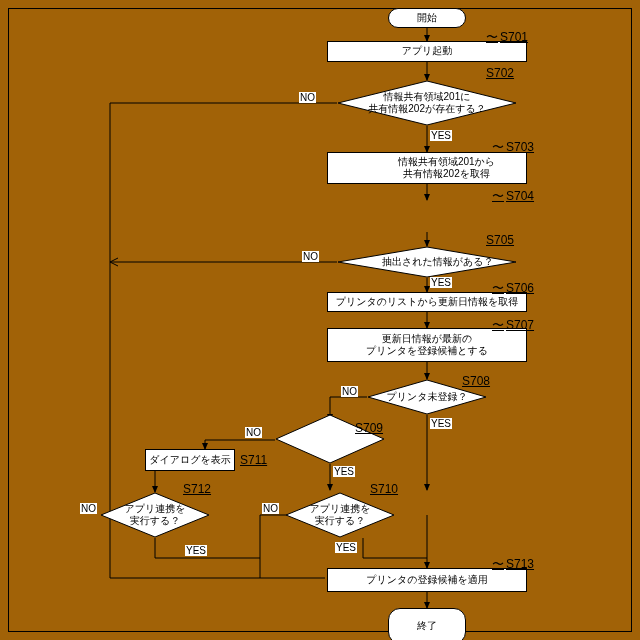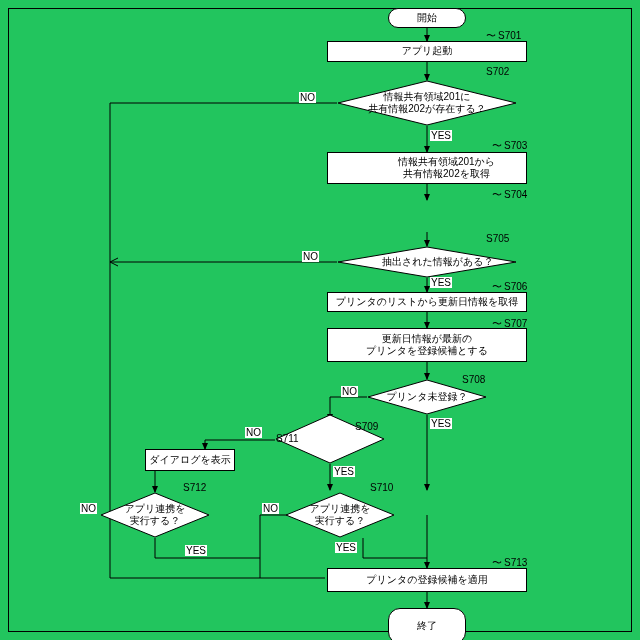--- a/index.html
+++ b/index.html
@@ -4,21 +4,21 @@
 <style>
   html, body {
     margin: 0;
     padding: 0;
     background: #ffffff;
   }
   #page {
     position: relative;
     width: 640px;
     height: 640px;
-    background: #22c55e;
+    background: #a16207;
     font-family: "Liberation Sans", sans-serif;
     overflow: hidden;
   }
   #frame {
     position: absolute;
     left: 8px;
     top: 8px;
     width: 624px;
     height: 624px;
     border: 1px solid #000;
@@ -67,23 +67,24 @@
     position: relative;
     z-index: 2;
     font-size: 10px;
     line-height: 1.25;
     text-align: center;
     color: #000;
     width: 88%;
   }
   .tag {
     position: absolute;
-    font-size: 10px;
+    font-size: 12px;
     color: #000;
     white-space: nowrap;
+    text-decoration: underline;
   }
   .edgelabel {
     position: absolute;
     font-size: 10px;
     color: #000;
     background: #fff;
     padding: 0 1px;
     white-space: nowrap;
   }
 </style>
@@ -262,21 +263,21 @@
   </div>
   <div class="tag" style="left:492px; top:317px;">
     <span style="margin-right:2px;">〜</span><span>S707</span>
   </div>
   <div class="tag" style="left:462px; top:374px;">
     <span>S708</span>
   </div>
   <div class="tag" style="left:355px; top:409px;margin-top:12px;">
     <span>S709</span>
   </div>
-  <div class="tag" style="left:240px; top:433px;margin-left:36px;">
+  <div class="tag" style="left:240px; top:453px;">
     <span>S711</span>
   </div>
   <div class="tag" style="left:183px; top:482px;">
     <span>S712</span>
   </div>
   <div class="tag" style="left:370px; top:482px;">
     <span>S710</span>
   </div>
   <div class="tag" style="left:492px; top:556px;">
     <span style="margin-right:2px;">〜</span><span>S713</span>

